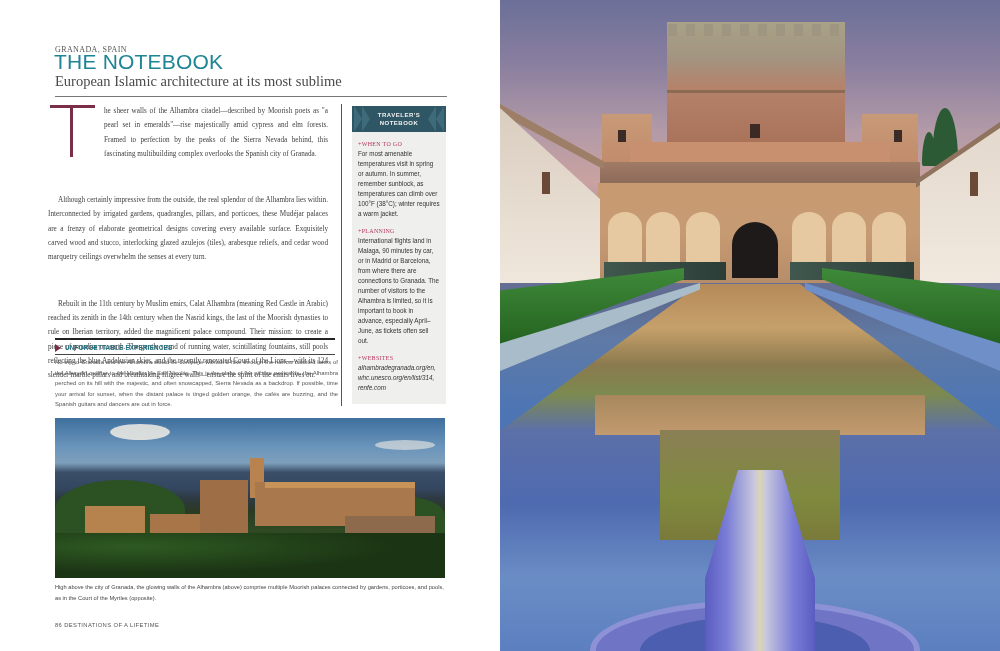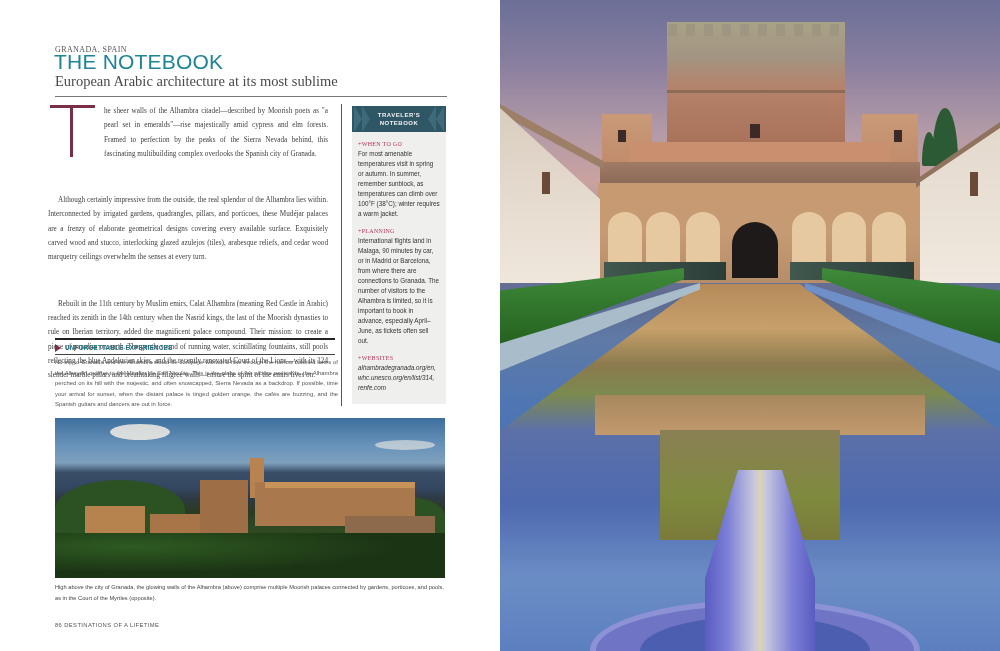--- a/index.html
+++ b/index.html
@@ -159,21 +159,21 @@
     .pr.basin-inner { left: 140px; top: 616px; width: 230px; height: 70px; border-radius: 50%; background: #4c5eaf; }
   </style>
 </head>
 <body>
 
 <div class="spread">
 
   <div class="left-page">
     <div class="kicker">GRANADA, SPAIN</div>
     <h1 class="title">THE NOTEBOOK</h1>
-    <div class="subtitle">European Arabic architecture at its most sublime</div>
+    <div class="subtitle">European Islamic architecture at its most sublime</div>
     <div class="rule-top"></div>
 
     <div class="main-col">
       <div class="dropcap">
         <div class="bar-h"></div>
         <div class="bar-v"></div>
       </div>
       <p>he sheer walls of the Alhambra citadel—described by Moorish poets as "a pearl set in emeralds"—rise majestically amid cypress and elm forests. Framed to perfection by the peaks of the Sierra Nevada behind, this fascinating multibuilding complex overlooks the Spanish city of Granada.</p>
       <p class="indent">Although certainly impressive from the outside, the real splendor of the Alhambra lies within. Interconnected by irrigated gardens, quadrangles, pillars, and porticoes, these Mudéjar palaces are a frenzy of elaborate geometrical designs covering every available surface. Exquisitely carved wood and stucco, interlocking glazed azulejos (tiles), arabesque reliefs, and cedar wood marquetry ceilings overwhelm the senses at every turn.</p>
       <p class="indent">Rebuilt in the 11th century by Muslim emirs, Calat Alhambra (meaning Red Castle in Arabic) reached its zenith in the 14th century when the Nasrid kings, the last of the Moorish dynasties to rule on Iberian territory, added the magnificent palace compound. Their mission: to create a piece of paradise on earth. The gentle sound of running water, scintillating fountains, still pools reflecting the blue Andalusian skies, and the recently renovated Court of the Lions—with its 124 slender marble pillars and breathtaking filigree walls—ensure the spirit of the emirs lives on.</p>

